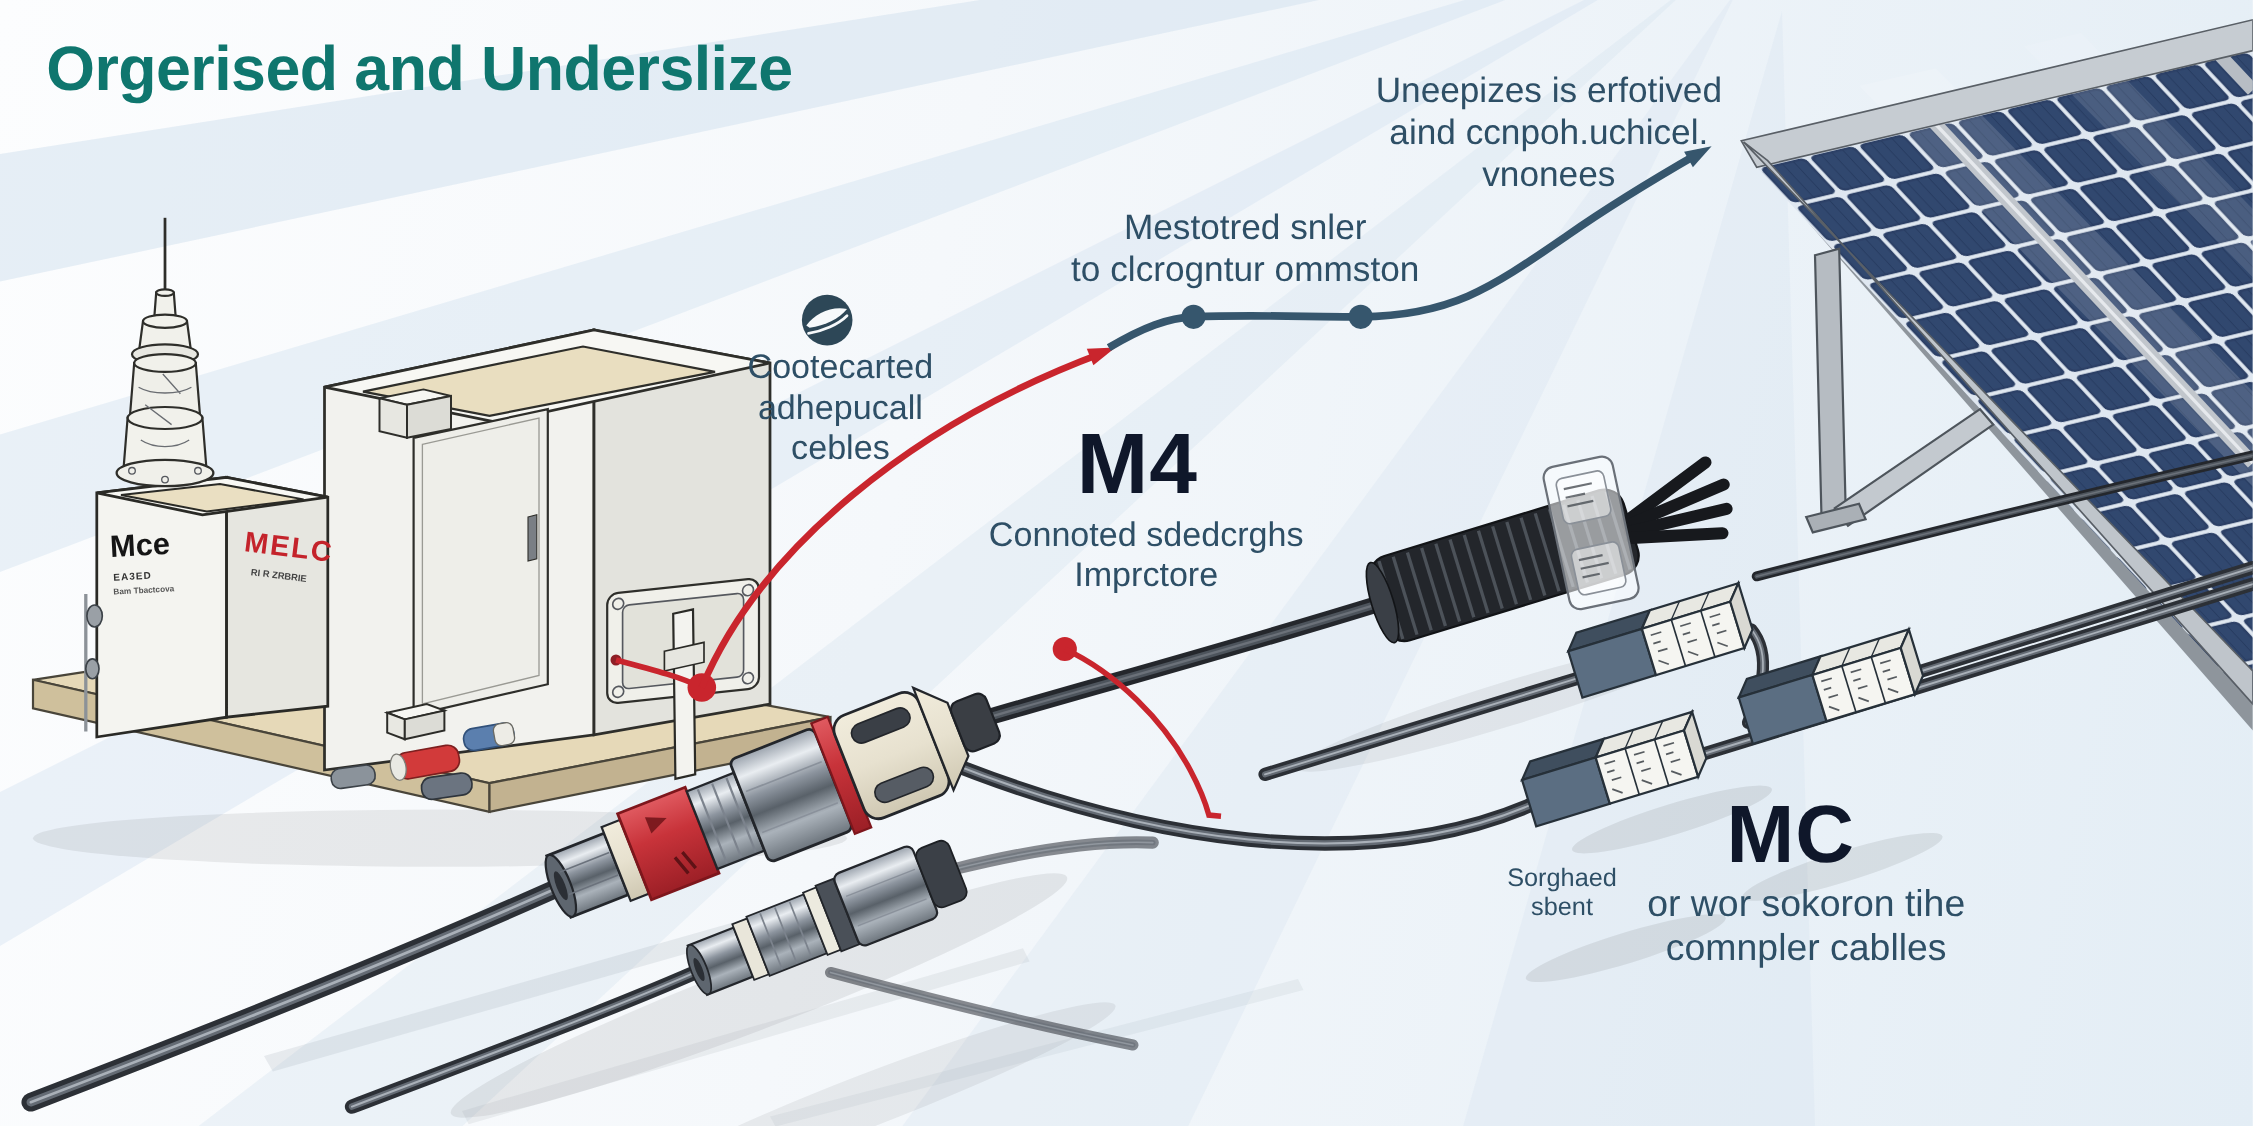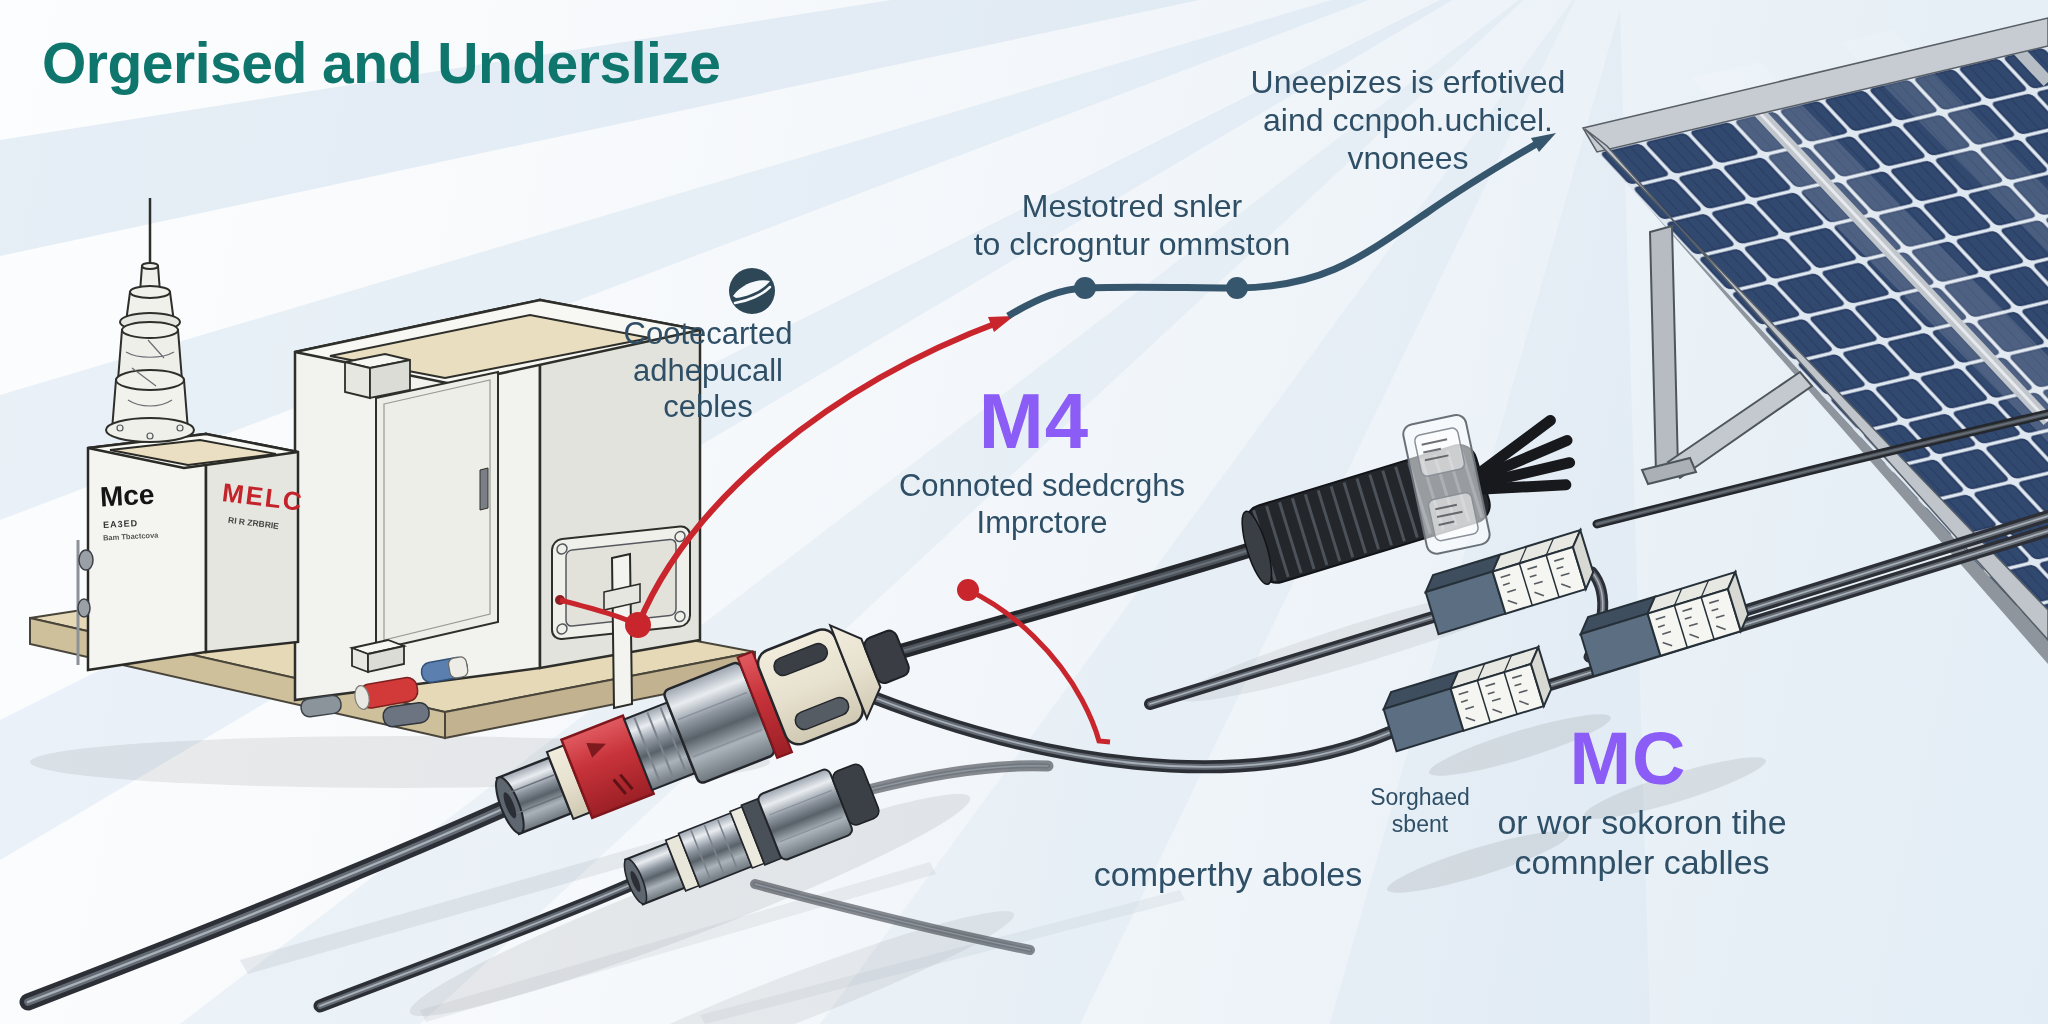--- a/index.html
+++ b/index.html
@@ -8,21 +8,21 @@
     background:linear-gradient(102deg,#fcfdfe 0%,#f5f8fb 40%,#e3edf5 100%);
     font-family:"Liberation Sans",sans-serif;
   }
   #art{position:absolute;left:0;top:0}
   .lbl{position:absolute;color:#2e4f66;font-weight:400;text-align:center;
        transform:translateX(-50%);line-height:1.18;white-space:nowrap}
   .lbl span{display:block}
   .title{position:absolute;color:#0f766e;font-weight:700;line-height:1.30;
          letter-spacing:-0.5px;white-space:nowrap}
   .title span{display:block}
-  .redword{position:absolute;color:#8b5cf6;font-weight:800;letter-spacing:1px;
+  .redword{position:absolute;color:#0f172a;font-weight:800;letter-spacing:1px;
            transform:translateX(-50%);white-space:nowrap}
   .cab{position:absolute;font-weight:700;white-space:nowrap}
 </style>
 </head>
 <body>
 
 <svg id="art" width="2048" height="1024" viewBox="0 0 2048 1024">
   <defs>
     <linearGradient id="chrome" x1="0" y1="0" x2="0" y2="1">
       <stop offset="0" stop-color="#9ba3ad"></stop>
@@ -363,35 +363,34 @@
   <span>Uneepizes is erfotived</span>
   <span>aind ccnpoh.uchicel.</span>
   <span>vnonees</span>
 </div>
 
 <div class="lbl" style="left:1132px;top:188px;font-size:32px">
   <span>Mestotred snler</span>
   <span>to clcrogntur ommston</span>
 </div>
 
-<div class="lbl" style="left:708px;top:316px;font-size:31px">
+<div class="lbl" style="left:764px;top:316px;font-size:31px">
   <span>Cootecarted</span>
   <span>adhepucall</span>
   <span>cebles</span>
 </div>
 
 <div class="redword" style="left:1034px;top:376px;font-size:78px">M4</div>
 
 <div class="lbl" style="left:1042px;top:468px;font-size:31px">
   <span>Connoted sdedcrghs</span>
   <span>Imprctore</span>
 </div>
 
 <div class="lbl" style="left:1228px;top:854px;font-size:34px">
-  <span>comperthy aboles</span>
 </div>
 
 <div class="lbl" style="left:1420px;top:784px;font-size:23px">
   <span>Sorghaed</span>
   <span>sbent</span>
 </div>
 
 <div class="redword" style="left:1628px;top:716px;font-size:74px">MC</div>
 
 <div class="lbl" style="left:1642px;top:802px;font-size:34px">

